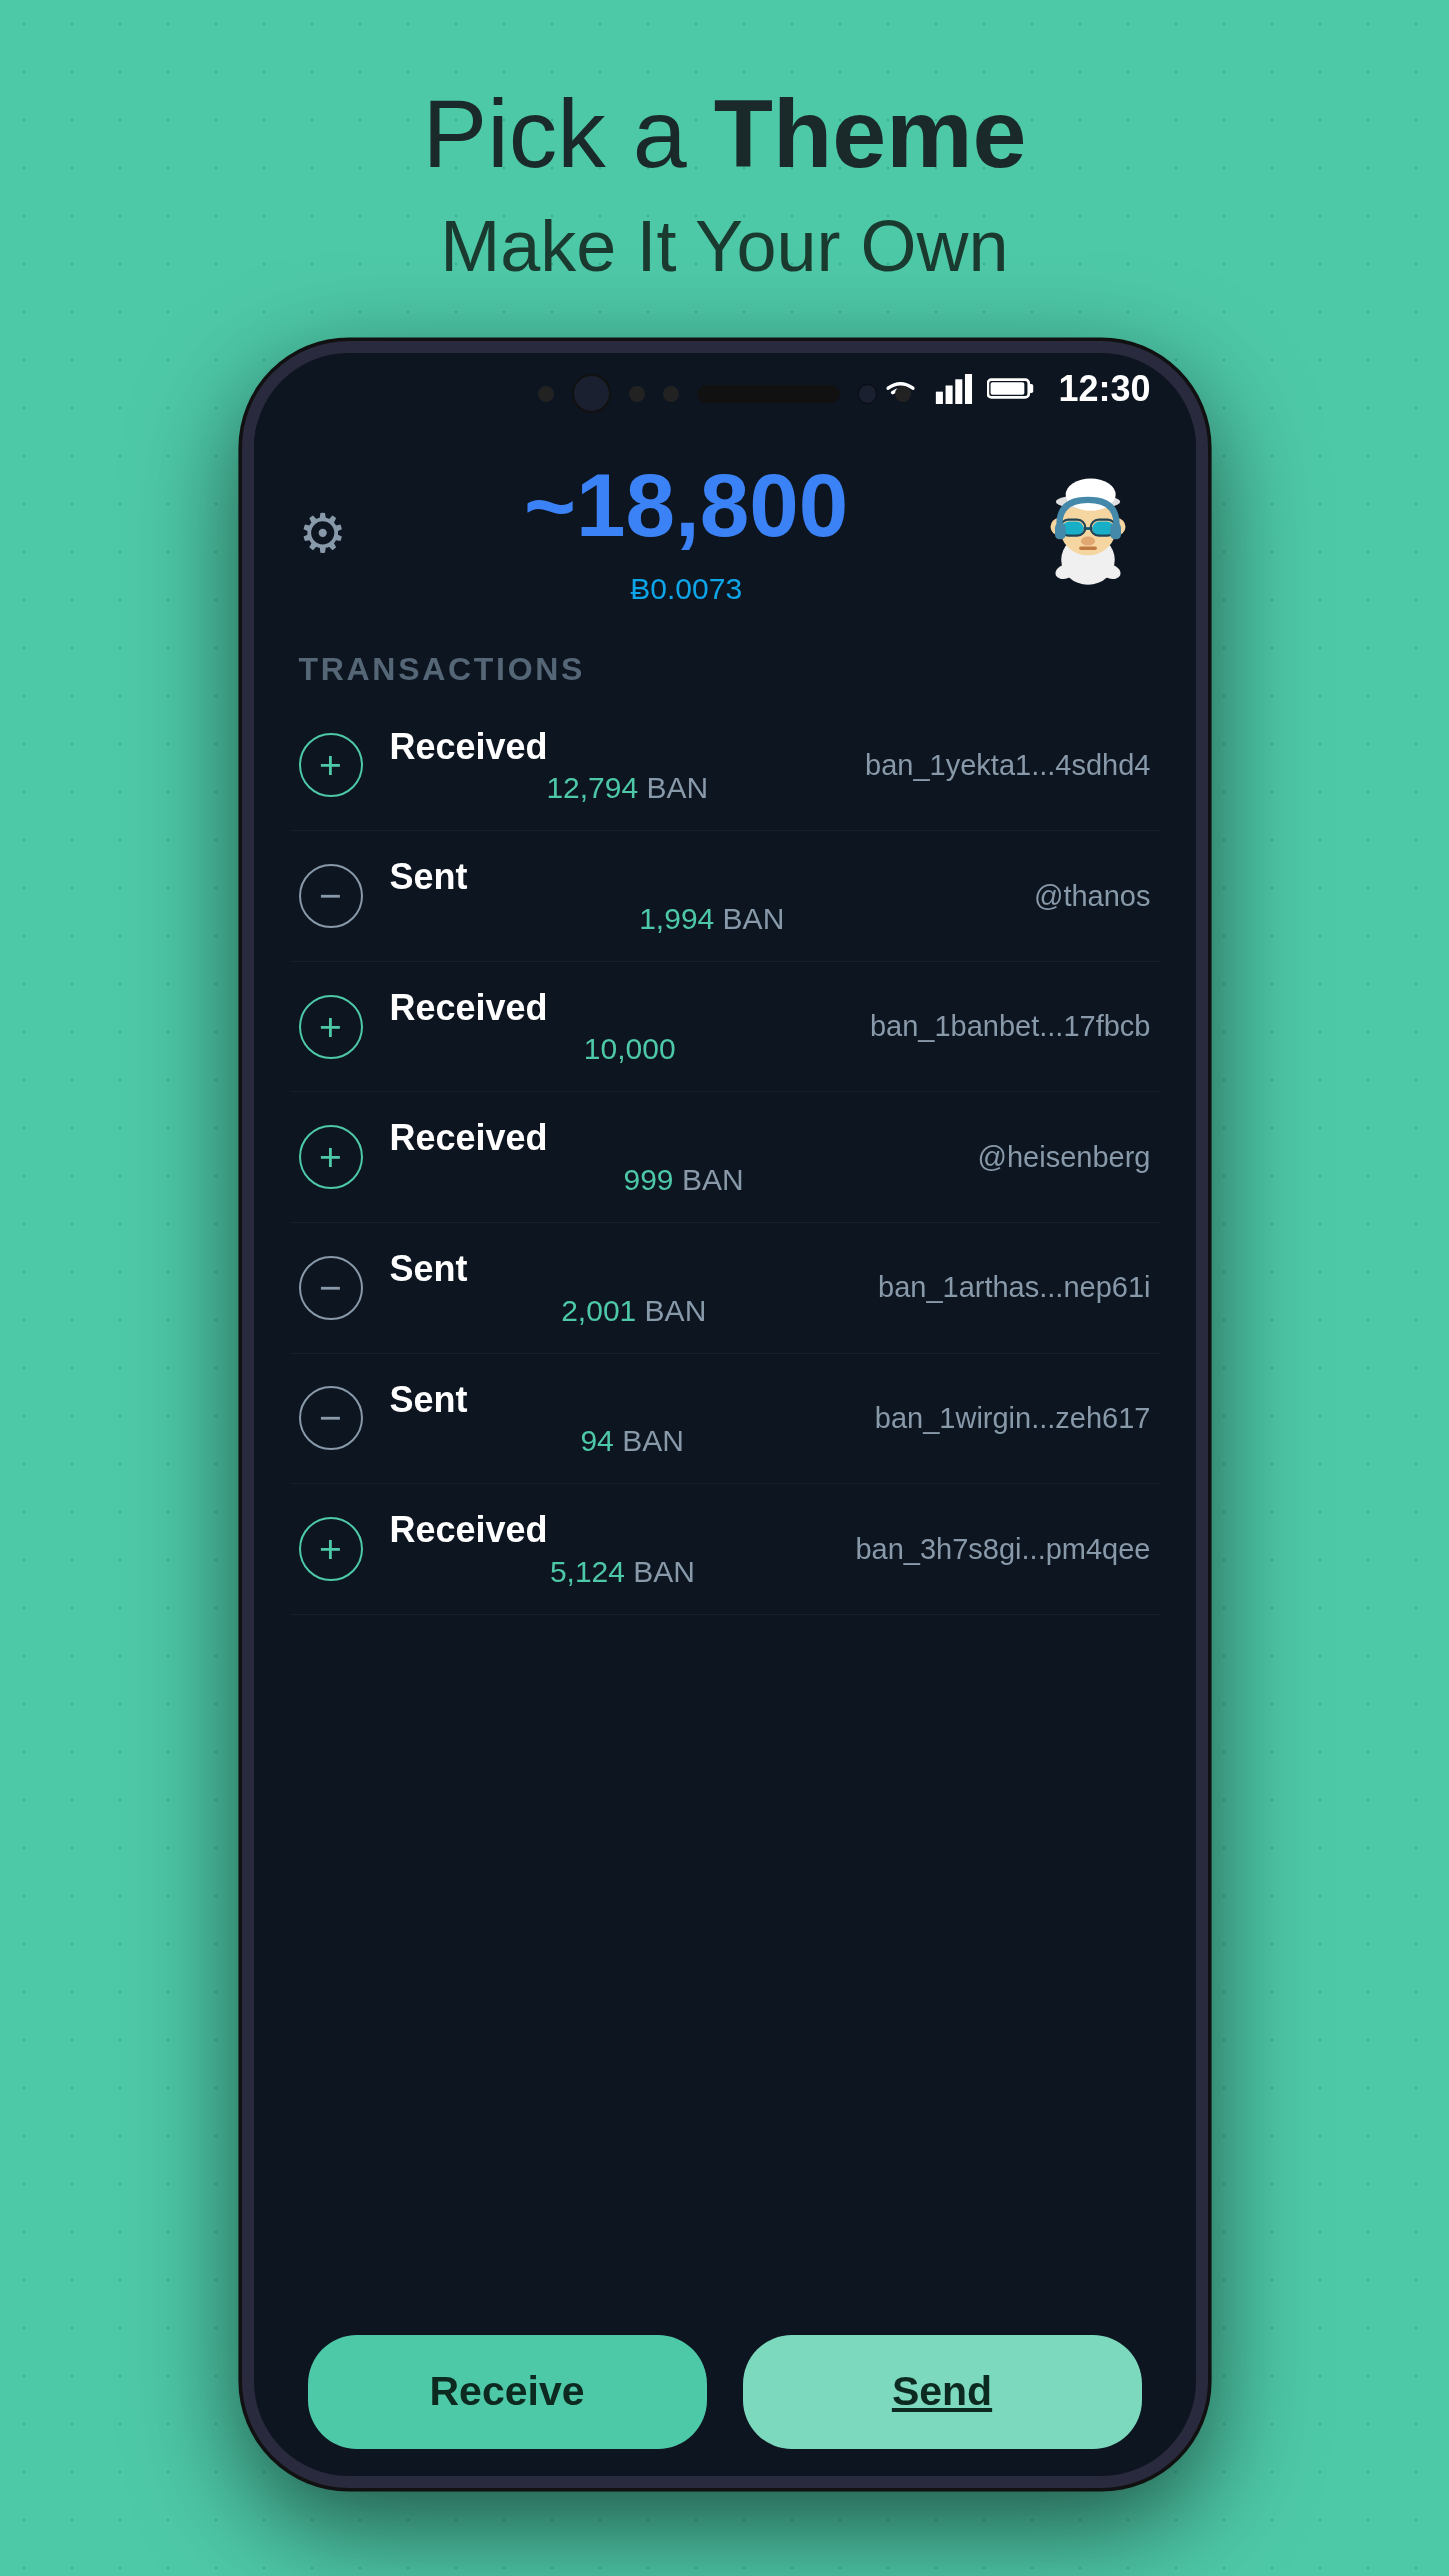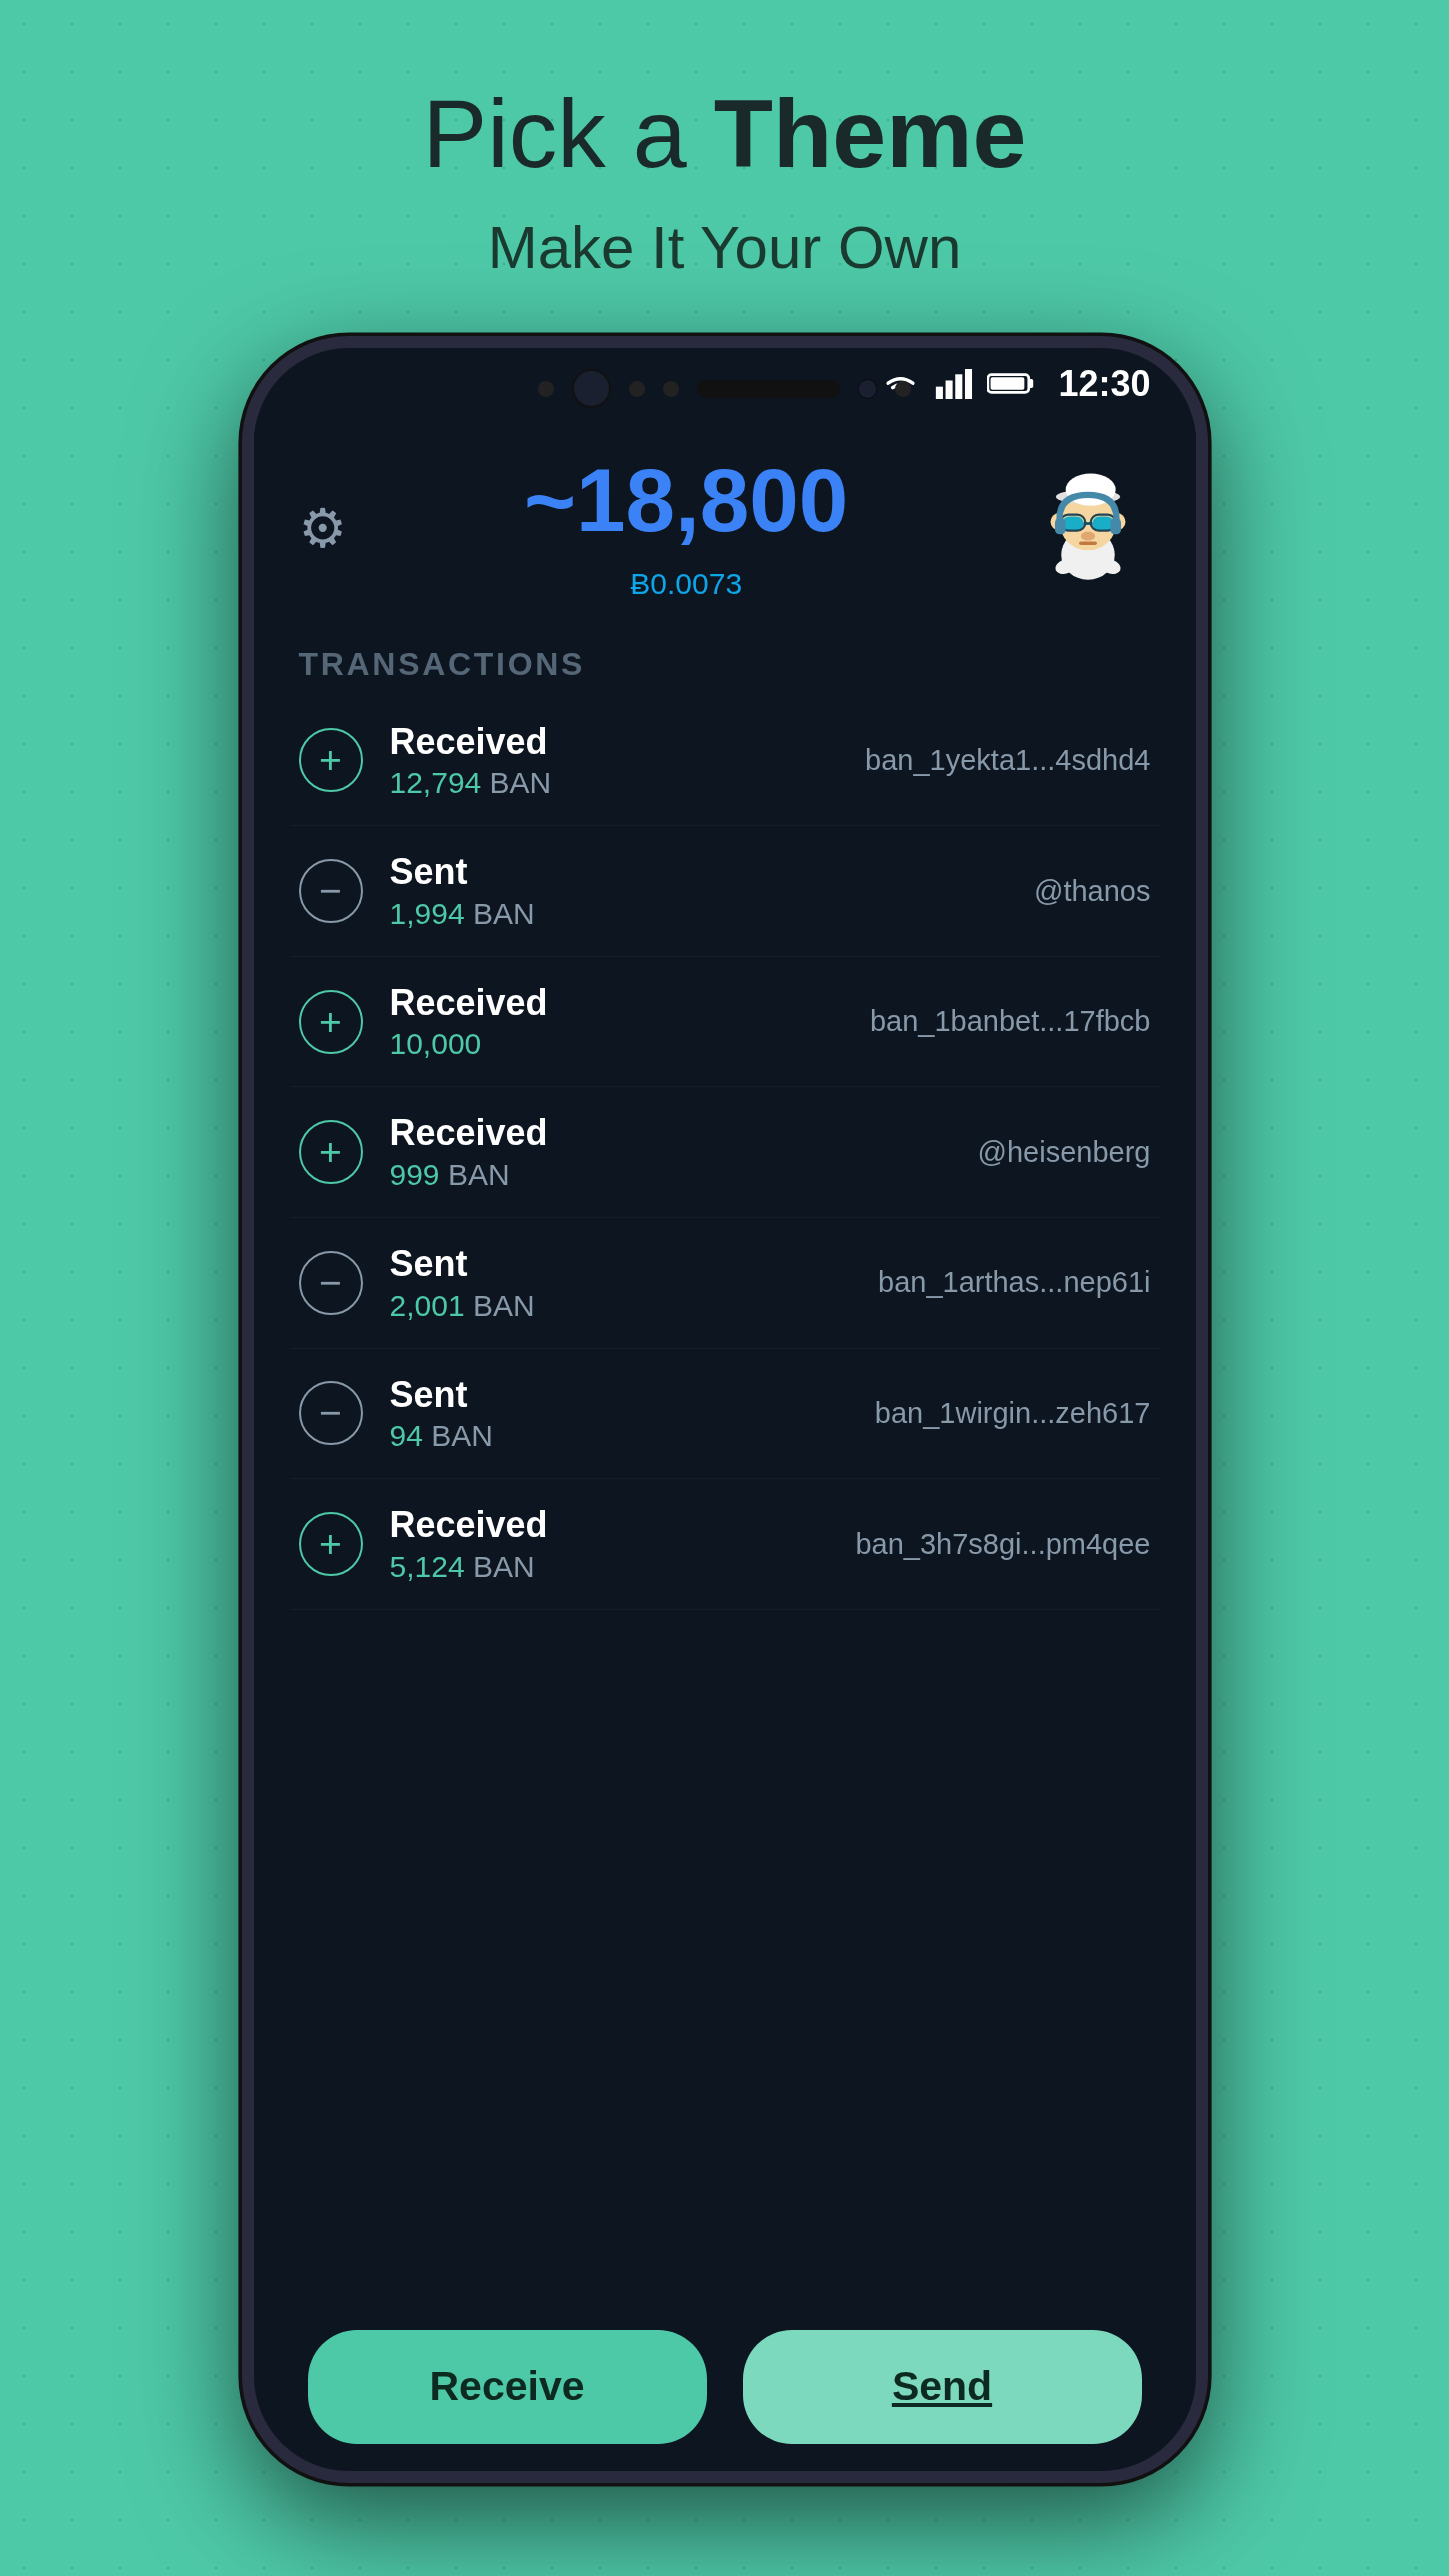--- a/index.html
+++ b/index.html
@@ -29,24 +29,24 @@
       color: #1a2a2a;
       font-weight: 400;
       line-height: 1.1;
     }
 
     .header-title strong {
       font-weight: 900;
     }
 
     .header-subtitle {
-      font-size: 60px;
+      font-size: 72px;
       color: #1a3a30;
       font-weight: 400;
-      margin-top: 25px;
+      margin-top: 17px;
     }
 
     
     .phone-frame {
       margin-top: 54px;
       width: 966px;
       height: 2147px;
       background: #1a1a2e;
       border-radius: 107px;
       border: 12.5px solid #2a2a3e;
@@ -257,20 +257,21 @@
 
     .tx-type {
       color: #ffffff;
       font-size: 36px;
       font-weight: 700;
     }
 
     .tx-amount {
       font-size: 30px;
       margin-top: 3.6px;
+      text-align: center;
     }
 
     .tx-amount.received {
       color: #4EC9A8;
     }
 
     .tx-amount.sent {
       color: #4EC9A8;
     }
 

